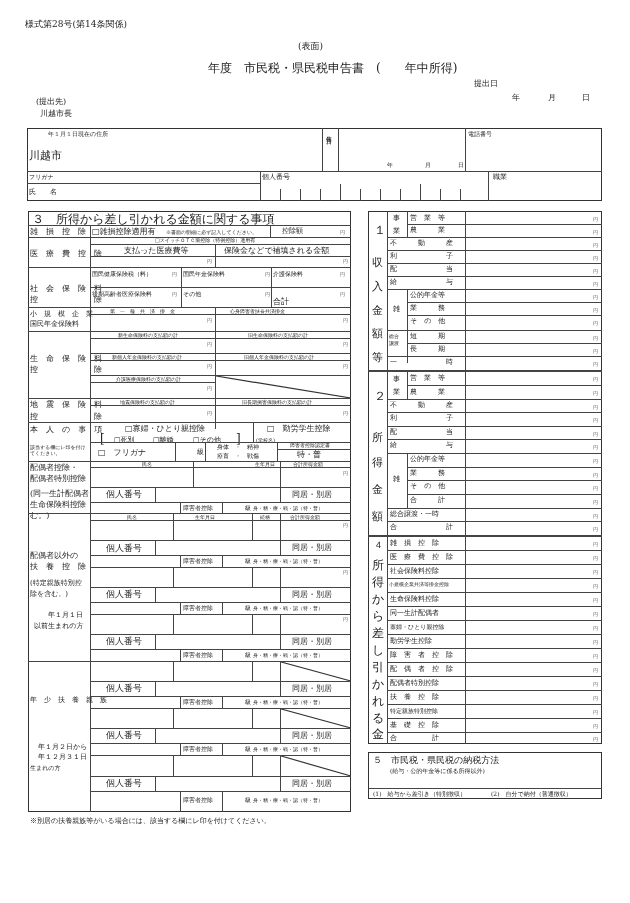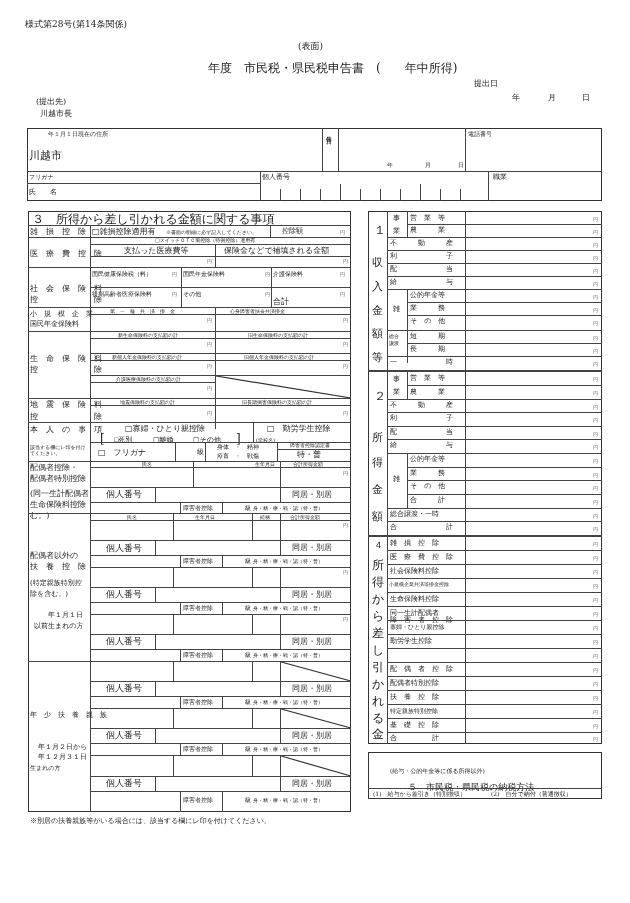--- a/index.html
+++ b/index.html
@@ -170,21 +170,21 @@
 <div class="field" style="left:91px;top:406px;width:123px;height:16px;"></div>
 <div class="yen" style="left:207px;top:411px;">円</div>
 <div class="field" style="left:216px;top:406px;width:134px;height:16px;"></div>
 <div class="yen" style="left:343px;top:411px;">円</div>
 <div class="hl" style="left:28px;top:422px;width:323px;"></div>
 
 <div class="t s8" style="left:30px;top:426px;">本　人　の　事　項</div>
 <div class="t s5" style="left:30px;top:444px;width:58px;white-space:normal;line-height:1.2;">該当する欄にレ印を付けてください。</div>
 <div class="t s8" style="left:125px;top:425px;">□寡婦・ひとり親控除</div>
 <div class="t s12" style="left:100px;top:433px;">[</div>
-<div class="t s7" style="left:114px;top:437px;font-family:Liberation Mono, monospace;">□死別</div>
+<div class="t s7" style="left:114px;top:437px;">□死別</div>
 <div class="t s7" style="left:153px;top:437px;">□離婚</div>
 <div class="t s7" style="left:193px;top:437px;">□その他</div>
 <div class="t s12" style="left:236px;top:433px;">]</div>
 <div class="vl" style="left:253px;top:422px;height:20px;"></div>
 <div class="t s8" style="left:267px;top:425px;">□　勤労学生控除</div>
 <div class="t s5" style="left:256px;top:438px;">(学校名)</div>
 <div class="field" style="left:274px;top:435px;width:76px;height:7px;"></div>
 <div class="hl" style="left:90px;top:442px;width:261px;"></div>
 <div class="t s8" style="left:98px;top:449px;">□　フリガナ</div>
 <div class="vl" style="left:175px;top:442px;height:19px;"></div>
@@ -300,21 +300,21 @@
 <div class="vl" style="left:280px;top:634px;height:15px;"></div>
 <div class="t s8" style="left:292px;top:638px;">同居・別居</div>
 <div class="hl" style="left:90px;top:649px;width:261px;"></div>
 <div class="vl" style="left:180px;top:649px;height:12px;"></div>
 <div class="t s6" style="left:183px;top:652px;">障害者控除</div>
 <div class="vl" style="left:222px;top:649px;height:12px;"></div>
 <div class="t s6" style="left:245px;top:652px;">級</div>
 <div class="t s5" style="left:253px;top:653px;">身・精・療・戦・認（特・普）</div>
 <div class="hl" style="left:28px;top:661px;width:323px;"></div>
 
-<div class="t s7" style="left:30px;top:697px;margin-top:15px;">年　少　扶　養　親　族</div>
+<div class="t s7" style="left:30px;top:697px;">年　少　扶　養　親　族</div>
 <div class="t s7" style="left:38px;top:744px;">年１月２日から</div>
 <div class="t s7" style="left:38px;top:754px;">年１２月３１日</div>
 <div class="t s6" style="left:30px;top:765px;">生まれの方</div>
 
 <div class="vl" style="left:173px;top:661px;height:20px;"></div>
 <div class="vl" style="left:252px;top:661px;height:20px;"></div>
 <div class="vl" style="left:280px;top:661px;height:20px;"></div>
 <div class="field" style="left:91px;top:662px;width:81px;height:18px;"></div>
 <div class="field" style="left:174px;top:662px;width:77px;height:18px;"></div>
 <div class="field" style="left:253px;top:662px;width:26px;height:18px;"></div>
@@ -556,21 +556,21 @@
 <div class="yen" style="left:593px;top:612px;">円</div>
 <div class="hl" style="left:387px;top:620px;width:215px;"></div>
 <div class="t s6" style="left:390px;top:624px;">寡婦・ひとり親控除</div>
 <div class="field" style="left:466px;top:621px;width:135px;height:12px;"></div>
 <div class="yen" style="left:593px;top:626px;">円</div>
 <div class="hl" style="left:387px;top:634px;width:215px;"></div>
 <div class="t s7" style="left:390px;top:638px;">勤労学生控除</div>
 <div class="field" style="left:466px;top:635px;width:135px;height:12px;"></div>
 <div class="yen" style="left:593px;top:640px;">円</div>
 <div class="hl" style="left:387px;top:648px;width:215px;"></div>
-<div class="t s7" style="left:390px;top:617px;">障　害　者　控　除</div>
+<div class="t s7" style="left:390px;top:652px;">障　害　者　控　除</div>
 <div class="field" style="left:466px;top:649px;width:135px;height:12px;"></div>
 <div class="yen" style="left:593px;top:654px;">円</div>
 <div class="hl" style="left:387px;top:662px;width:215px;"></div>
 <div class="t s7" style="left:390px;top:666px;">配　偶　者　控　除</div>
 <div class="field" style="left:466px;top:663px;width:135px;height:12px;"></div>
 <div class="yen" style="left:593px;top:668px;">円</div>
 <div class="hl" style="left:387px;top:676px;width:215px;"></div>
 <div class="t s7" style="left:390px;top:680px;">配偶者特別控除</div>
 <div class="field" style="left:466px;top:677px;width:135px;height:12px;"></div>
 <div class="yen" style="left:593px;top:682px;">円</div>
@@ -585,17 +585,17 @@
 <div class="hl" style="left:387px;top:718px;width:215px;"></div>
 <div class="t s7" style="left:390px;top:722px;">基　礎　控　除</div>
 <div class="field" style="left:466px;top:719px;width:135px;height:12px;"></div>
 <div class="yen" style="left:593px;top:724px;">円</div>
 <div class="hl" style="left:387px;top:732px;width:215px;"></div>
 <div class="t s7" style="left:390px;top:735px;">合　　　　　計</div>
 <div class="field" style="left:466px;top:733px;width:135px;height:10px;"></div>
 <div class="yen" style="left:593px;top:737px;">円</div>
 
 <div class="box" style="left:368px;top:752px;width:234px;height:47px;"></div>
-<div class="t s9" style="left:373px;top:783px;margin-left:35px;">５　市民税・県民税の納税方法</div>
+<div class="t s9" style="left:373px;top:756px;">５　市民税・県民税の納税方法</div>
 <div class="t s6" style="left:390px;top:768px;">(給与・公的年金等に係る所得以外)</div>
 <div class="hl" style="left:368px;top:788px;width:234px;"></div>
 <div class="t s6" style="left:373px;top:791px;">(1)　給与から差引き（特別徴収）</div>
 <div class="t s6" style="left:491px;top:791px;">(2)　自分で納付（普通徴収）</div>
 
 </body></html>

